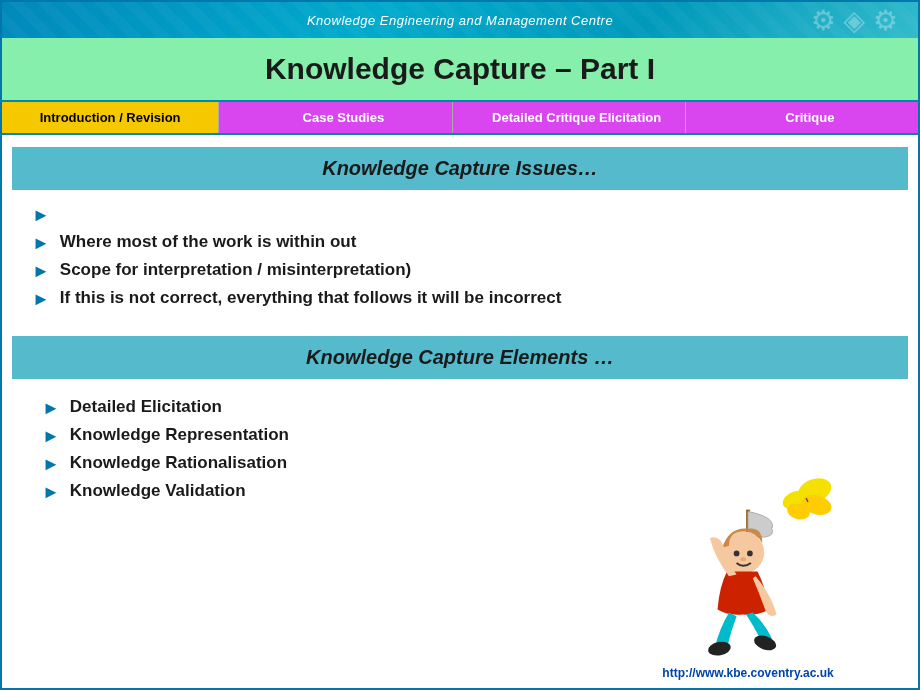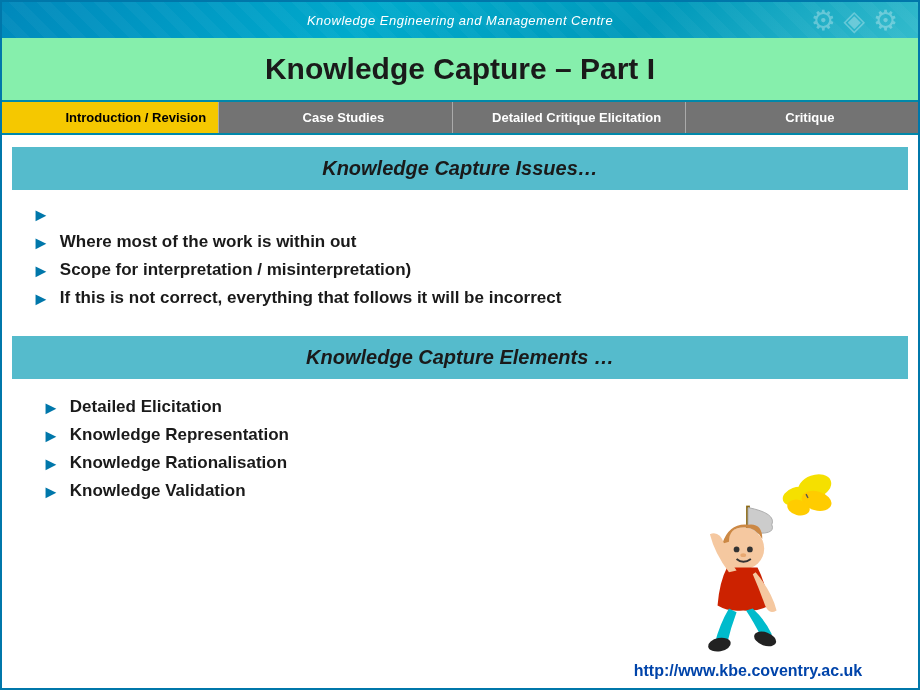--- a/index.html
+++ b/index.html
@@ -84,25 +84,24 @@
       border-right: 1px solid #aaaaaa;
     }
 
     .nav-tab:last-child {
       border-right: none;
     }
 
     .nav-tab.active {
       background: #f5c800;
       color: #000000;
-      text-align: right;
     }
 
     .nav-tab.inactive {
-      background: #737373;
+      background: #d946ef;
       color: #ffffff;
       padding-left: 28px;
     }
 
     
     .content-area {
       flex: 1;
       background: #ffffff;
       padding: 0;
       display: flex;
@@ -164,21 +163,21 @@
       width: 340px;
       display: flex;
       flex-direction: column;
       align-items: center;
       justify-content: flex-end;
       padding-bottom: 8px;
       position: relative;
     }
 
     .url-text {
-      font-size: 16px;
+      font-size: 12px;
       font-weight: bold;
       color: #0044aa;
       text-align: right;
       margin-top: 4px;
     }
 
     
     .character-svg {
       width: 200px;
       height: 200px;

